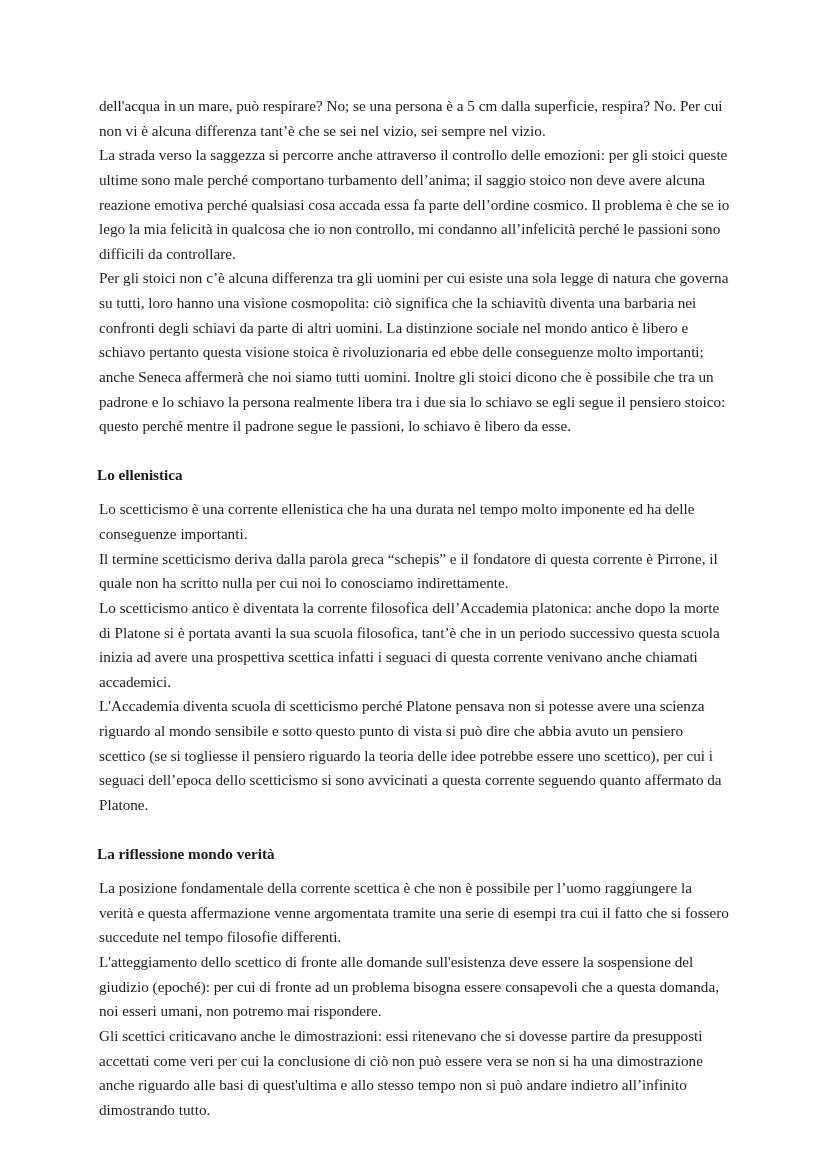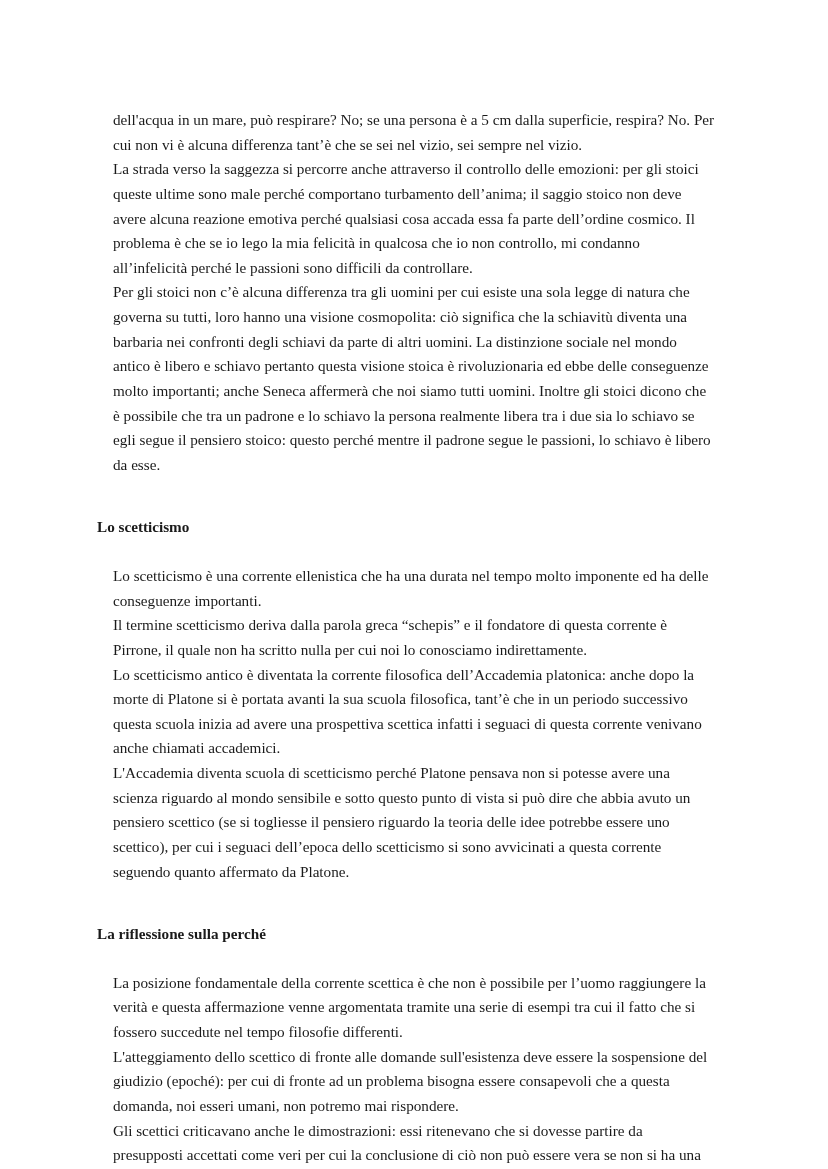--- a/index.html
+++ b/index.html
@@ -19,21 +19,21 @@
     box-sizing: border-box;
     padding: 92px 96px 60px 97px;
     background: #ffffff;
   }
   .doc-body {
     font-size: 15.2px;
     line-height: 1.62;
     text-align: left;
   }
   p.para {
-    margin: 16px;
+    margin: 2px;
     padding: 0;
   }
   .heading {
     font-weight: bold;
     margin: 0;
     padding: 0;
   }
   .spacer-before-heading {
     height: 22px;
   }
@@ -47,21 +47,21 @@
     margin: 0;
   }
 </style>
 </head>
 <body>
 
 <div class="page">
   <div class="doc-body" id="doc-body">
       <p class="para block"><span>dell'acqua in un mare, può respirare? No; se una persona è a 5 cm dalla superficie, respira? No. Per cui non vi è alcuna differenza tant’è che se sei nel vizio, sei sempre nel vizio.</span><br><span>La strada verso la saggezza si percorre anche attraverso </span><b>il controllo delle emozioni</b><span>: per gli stoici queste ultime sono male perché comportano turbamento dell’anima; </span><b>il saggio stoico non deve avere alcuna reazione emotiva</b><span> perché qualsiasi cosa accada essa fa parte dell’ordine cosmico. Il problema è che </span><b>se io lego la mia felicità in qualcosa che io non controllo, mi condanno all’infelicità</b><span> perché le passioni sono difficili da controllare.</span><br><span>Per gli stoici </span><b>non c’è alcuna differenza tra gli uomini</b><span> per cui esiste </span><b>una sola legge di natura</b><span> che governa su tutti, loro hanno una </span><b>visione cosmopolita</b><span>: ciò significa che </span><b>la schiavitù diventa una barbaria nei confronti degli schiavi</b><span> da parte di altri uomini. La distinzione sociale nel mondo antico è </span><b>libero e schiavo</b><span> pertanto questa visione stoica è rivoluzionaria ed ebbe delle conseguenze molto importanti; anche Seneca affermerà che noi siamo tutti uomini. Inoltre gli stoici dicono che è possibile che </span><b>tra un padrone e lo schiavo la persona realmente libera tra i due sia lo schiavo</b><span> se egli segue il pensiero stoico: questo perché mentre il padrone segue le passioni, lo schiavo è libero da esse.</span></p>
       <div class="spacer-before-heading"></div>
-      <p class="heading block">Lo scetticismo</p>
+      <p class="heading block">Lo ellenistica</p>
       <div class="spacer-after-heading"></div>
       <p class="para block"><span>Lo scetticismo è una corrente ellenistica che ha una durata nel tempo molto imponente ed ha delle conseguenze importanti.</span><br><span>Il termine scetticismo deriva dalla parola greca </span><b>“schepis”</b><span> e il fondatore di questa corrente è </span><b>Pirrone</b><span>, il quale non ha scritto nulla per cui noi lo conosciamo indirettamente.</span><br><span>Lo scetticismo antico è diventata </span><b>la corrente filosofica dell’Accademia platonica</b><span>: anche dopo la morte di Platone si è portata avanti la sua scuola filosofica, tant’è che in un periodo successivo questa scuola inizia ad avere una </span><b>prospettiva scettica</b><span> infatti i seguaci di questa corrente venivano anche chiamati accademici.</span><br><span>L'Accademia diventa scuola di scetticismo perché Platone pensava </span><b>non si potesse avere una scienza riguardo al mondo sensibile</b><span> e sotto questo punto di vista si può dire che abbia avuto un pensiero scettico (se si togliesse il pensiero riguardo la teoria delle idee potrebbe essere uno scettico), per cui i seguaci dell’epoca dello scetticismo si sono avvicinati a questa corrente seguendo quanto affermato da Platone.</span></p>
       <div class="spacer-before-heading"></div>
-      <p class="heading block">La riflessione sulla perché</p>
+      <p class="heading block">La riflessione mondo verità</p>
       <div class="spacer-after-heading"></div>
       <p class="para block"><span>La posizione fondamentale della corrente scettica è che </span><b>non è possibile per l’uomo raggiungere la verità</b><span> e questa affermazione venne argomentata tramite una serie di esempi tra cui il fatto che si fossero succedute nel tempo filosofie differenti.</span><br><span>L'atteggiamento dello scettico di fronte alle domande sull'esistenza deve essere la </span><b>sospensione del giudizio</b><span> (epoché): per cui di fronte ad un problema bisogna essere consapevoli che a questa domanda, noi esseri umani, non potremo mai rispondere.</span><br><span>Gli scettici </span><b>criticavano anche le dimostrazioni</b><span>: essi ritenevano che si dovesse partire da </span><b>presupposti accettati come veri</b><span> per cui la conclusione di ciò non può essere vera se non si ha una dimostrazione anche riguardo alle basi di quest'ultima e allo stesso tempo non si può andare indietro all’infinito dimostrando tutto.</span></p>
     </div>
 </div>
 
 </body></html>

